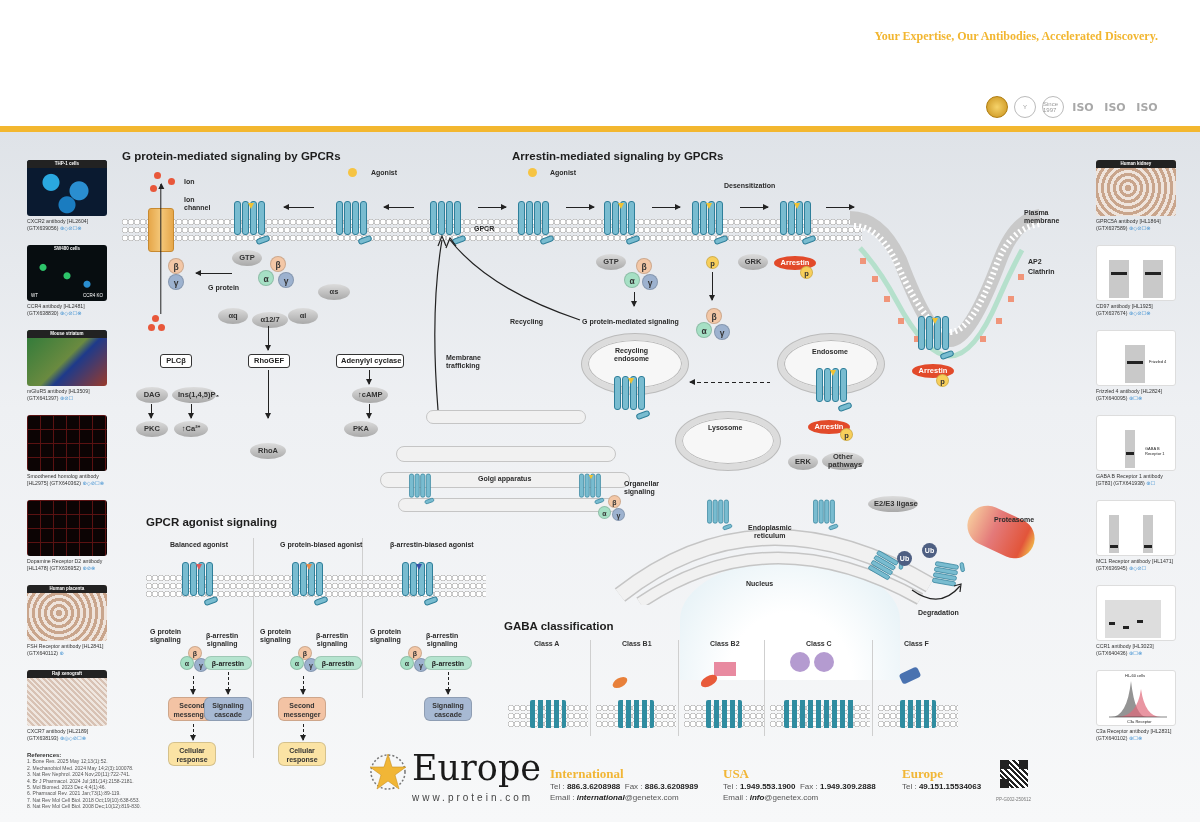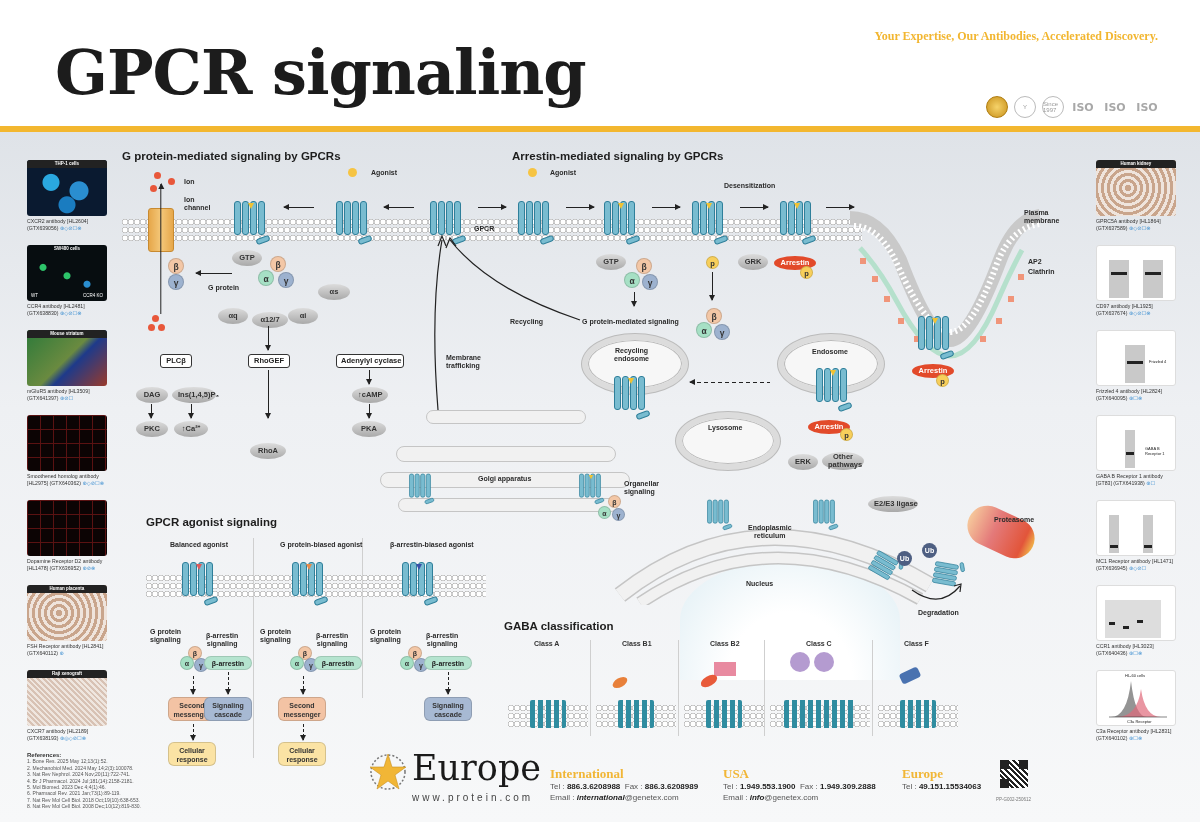--- a/index.html
+++ b/index.html
@@ -99,21 +99,20 @@
   .office { position: absolute; top: 767px; font-size: 8px; color: #555; line-height: 11px; }
   .office h4 { font-family: "Liberation Serif", serif; font-size: 13px; color: #f1b636; font-weight: bold; line-height: 14px; }
   .office b { color: #222; }
   .qr { position: absolute; left: 1000px; top: 760px; width: 28px; height: 28px; background-color: #fff; background-image: linear-gradient(#222 0 0), linear-gradient(#222 0 0), linear-gradient(#222 0 0), repeating-linear-gradient(45deg, #222 0 2px, #fff 2px 4px); background-size: 9px 9px, 9px 9px, 9px 9px, 100% 100%; background-position: 0 0, 100% 0, 0 100%, 0 0; background-repeat: no-repeat; }
   .qr-code { position: absolute; left: 996px; top: 797px; font-size: 4.5px; color: #777; }
 </style>
 </head>
 <body>
 
 <div class="header">
-  <div class="title">GPCR signaling</div>
   <div class="tagline">Your Expertise, Our Antibodies, Accelerated Discovery.</div>
   <div class="badges">
     <div class="badge gold"></div>
     <div class="badge">Y</div>
     <div class="badge">Since 1997</div>
     <div class="badge iso">ISO</div>
     <div class="badge iso">ISO</div>
     <div class="badge iso">ISO</div>
   </div>
 </div>
@@ -280,21 +279,21 @@
 
 <div class="box" style="left:160px;top:354px;width:32px">PLCβ</div>
 <div class="box" style="left:248px;top:354px;width:42px">RhoGEF</div>
 <div class="box" style="left:336px;top:354px;width:68px">Adenylyl cyclase</div>
 <div class="pill" style="left:136px;top:387px;width:32px">DAG</div>
 <div class="pill" style="left:172px;top:387px;width:44px">Ins(1,4,5)P₃</div>
 <div class="pill" style="left:352px;top:387px;width:36px">↑cAMP</div>
 <div class="pill" style="left:136px;top:421px;width:32px">PKC</div>
 <div class="pill" style="left:174px;top:421px;width:34px">↑Ca²⁺</div>
 <div class="pill" style="left:250px;top:443px;width:36px">RhoA</div>
-<div class="pill" style="left:352px;top:421px;width:34px">PKA</div>
+<div class="pill" style="left:344px;top:421px;width:34px">PKA</div>
 <div class="varrow" style="left:151px;top:404px;height:14px"></div>
 <div class="varrow" style="left:191px;top:404px;height:14px"></div>
 <div class="varrow" style="left:268px;top:326px;height:24px"></div>
 <div class="varrow" style="left:268px;top:370px;height:48px"></div>
 <div class="varrow" style="left:369px;top:370px;height:14px"></div>
 <div class="varrow" style="left:369px;top:404px;height:14px"></div>
 
 <div class="sec-h" style="left:512px;top:150px">Arrestin-mediated signaling by GPCRs</div>
 <div class="gpcr" style="left:428px;top:195px">
     <div class="h" style="left:2px"></div>

